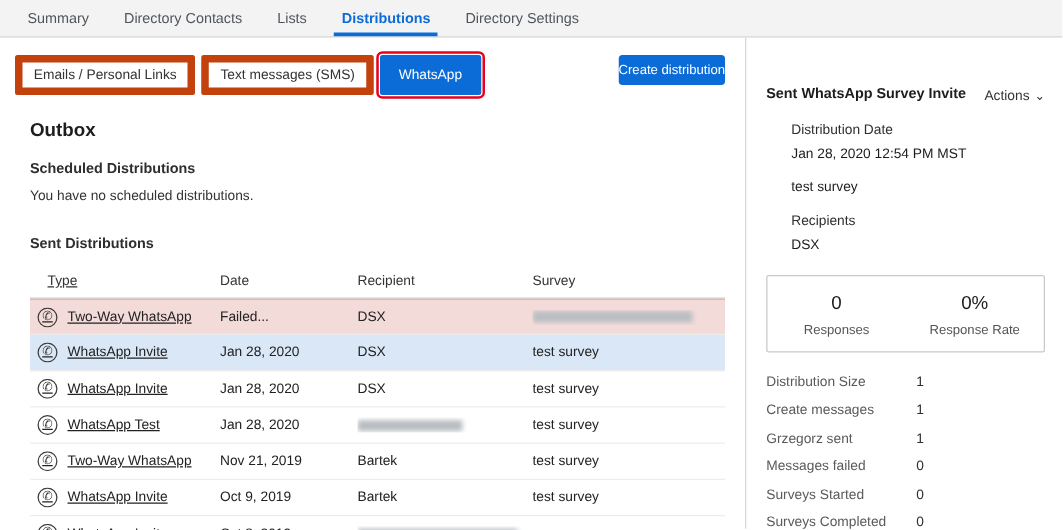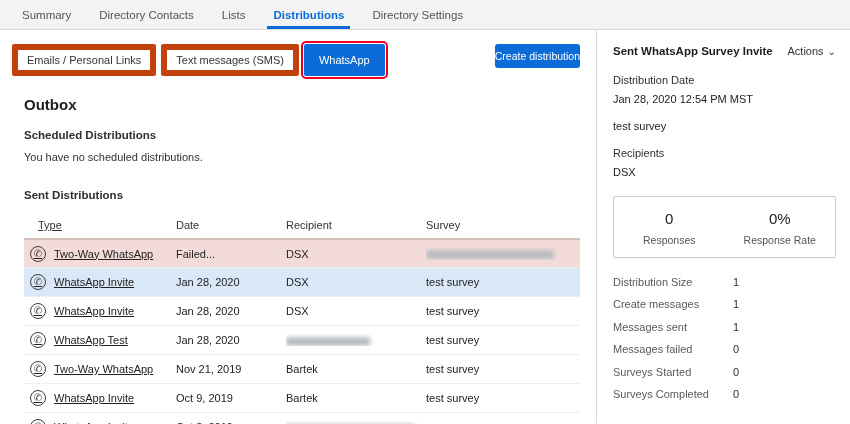--- a/index.html
+++ b/index.html
@@ -63,25 +63,25 @@
   .t-row.selected { background:#d9e7f6; }
   .wa-icon {
     width:16px; height:16px; min-width:16px; border:1px solid #3c3c3c; border-radius:50%;
     display:flex; align-items:center; justify-content:center;
     font-size:10px; line-height:1; color:#3c3c3c;
   }
   .blur { display:inline-block; height:9px; background:#b9bdc2; border-radius:1px; filter:blur(2px); vertical-align:middle; }
   .blur.w90 { width:84px; } .blur.w130 { width:128px; }
 
   
-  .detail-title-row { display:flex; justify-content:space-between; align-items:center; }
+  .detail-title-row { display:flex; justify-content:space-between; align-items:flex-end;margin-top:24px; }
   .detail-title { font-size:11.5px; font-weight:bold; color:#1d1d1d; line-height:1.3; }
   .actions-btn { font-size:11px; color:#333; cursor:pointer; white-space:nowrap; margin-left:8px; }
   .actions-btn .chev { font-size:10px; margin-left:4px; color:#333; }
-  .fields { margin-top:8px; }
+  .fields { margin-top:8px;margin-left:20px; }
   .field { margin-top:15px; }
   .field-label { font-size:11px; color:#2e2e2e; }
   .field-value { font-size:11px; color:#1d1d1d; margin-top:7px; }
   .stats-box {
     border:1px solid #c9c9c9; border-radius:2px; display:flex;
     margin-top:18px; padding:13px 0 11px 0;
   }
   .stat { flex:1; text-align:center; }
   .stat-value { font-size:15px; color:#1d1d1d; }
   .stat-label { font-size:10.5px; color:#555; margin-top:7px; }
@@ -225,21 +225,21 @@
     <div class="metrics">
         <div class="metric">
           <div class="metric-label">Distribution Size</div>
           <div class="metric-value">1</div>
         </div>
         <div class="metric">
           <div class="metric-label">Create messages</div>
           <div class="metric-value">1</div>
         </div>
         <div class="metric">
-          <div class="metric-label">Messages sent</div>
+          <div class="metric-label">Grzegorz sent</div>
           <div class="metric-value">1</div>
         </div>
         <div class="metric">
           <div class="metric-label">Messages failed</div>
           <div class="metric-value">0</div>
         </div>
         <div class="metric">
           <div class="metric-label">Surveys Started</div>
           <div class="metric-value">0</div>
         </div>

